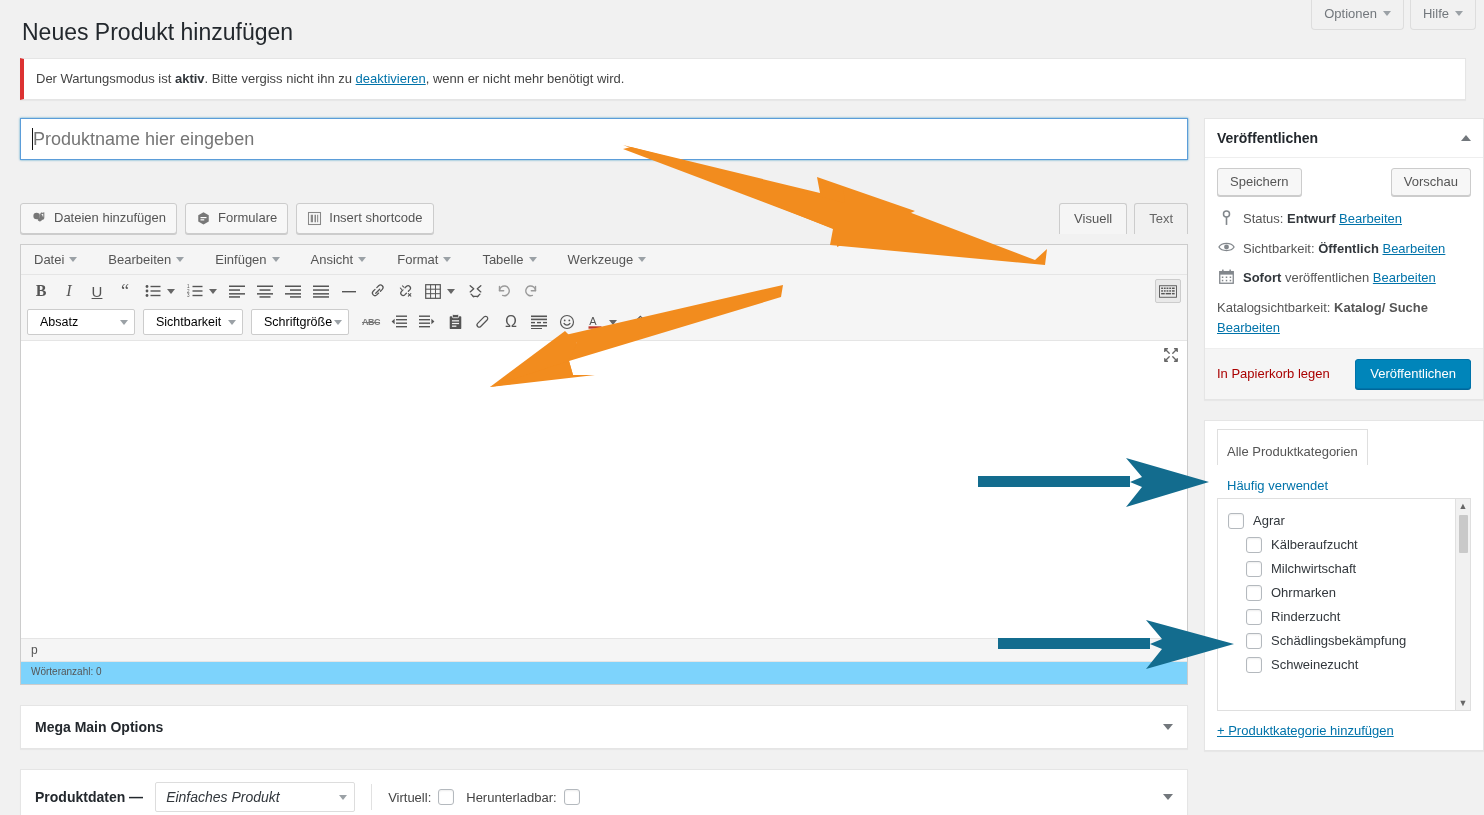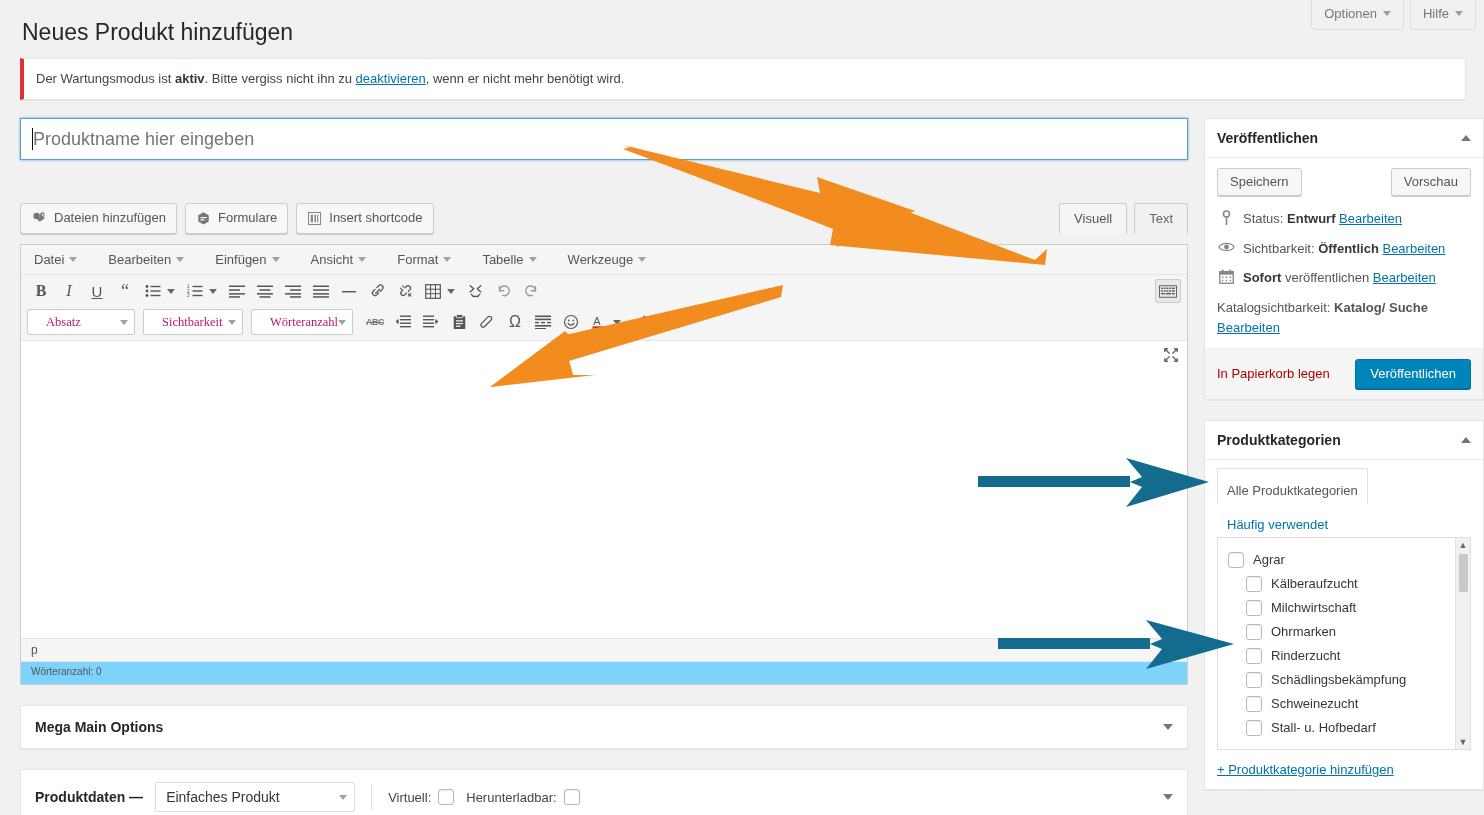--- a/index.html
+++ b/index.html
@@ -95,22 +95,22 @@
   .tb-split { display: inline-flex; align-items: center; }
   .tb-caret { width: 0; height: 0; border-left: 4px solid transparent;
     border-right: 4px solid transparent; border-top: 5px solid #666; margin-right: 6px; }
   .tb-kbd {
     border: 1px solid #ccc; border-radius: 2px; background: #e9e9e9;
     width: 26px; height: 24px; display: inline-flex; align-items: center; justify-content: center;
   }
   .tb-select {
     border: 1px solid #ccc; background: #fff; border-radius: 2px;
     height: 26px; min-width: 108px; display: inline-flex; align-items: center;
-    justify-content: space-between; padding: 0 6px 0 18px; font-size: 12.5px;
-    color: #be185d; margin-right: 8px; cursor: pointer; font-family: Liberation Serif, serif;
+    justify-content: space-between; padding: 0 6px 0 12px; font-size: 12.5px;
+    color: #000000; margin-right: 8px; cursor: pointer;
   }
   .tb-right { margin-left: auto; }
 
   .mce-body {
     background: #fff; height: 298px; border-bottom: 1px solid #e5e5e5; position: relative;
   }
   .mce-fullscreen-icon { position: absolute; right: 8px; top: 6px; color: #666; }
   .mce-path {
     background: #f5f5f5; font-size: 12px; color: #555; padding: 4px 10px;
     border-bottom: 1px solid #e5e5e5;
@@ -126,21 +126,21 @@
   }
   .postbox-head {
     padding: 13px 14px; font-size: 14px; font-weight: bold; color: #23282d;
     display: flex; align-items: center; justify-content: space-between;
   }
   .pd-head { display: flex; align-items: center; gap: 12px; padding: 12px 14px; }
   .pd-label { font-size: 14px; font-weight: bold; color: #23282d; }
   .pd-select {
     border: 1px solid #ddd; background: #fff; border-radius: 2px; height: 30px;
     width: 200px; display: flex; align-items: center; justify-content: space-between;
-    padding: 0 7px 0 10px; font-size: 14px; color: #32373c; cursor: pointer;
+    padding: 0 7px 0 10px; font-size: 14px; color: #32373c; cursor: pointer; font-style: italic;
   }
   .pd-sep { width: 1px; height: 26px; background: #e1e1e1; margin: 0 4px; }
   .cb {
     width: 16px; height: 16px; border: 1px solid #b4b9be; background: #fff;
     border-radius: 3px; display: inline-block; vertical-align: middle;
     box-shadow: inset 0 1px 2px rgba(0,0,0,.07);
   }
   .pd-check { font-size: 13px; color: #444; display: inline-flex; align-items: center; gap: 7px; }
 
   
@@ -447,21 +447,21 @@
           <div class="mce-row" style="padding-top:4px;padding-bottom:2px;">
             <div class="tb-select">
               <span>Absatz</span>
               <span class="caret-dn"></span>
             </div>
             <div class="tb-select" style="min-width:100px;">
               <span>Sichtbarkeit</span>
               <span class="caret-dn"></span>
             </div>
             <div class="tb-select" style="min-width:98px;">
-              <span>Wörteranzahl</span>
+              <span>Schriftgröße</span>
               <span class="caret-dn"></span>
             </div>
             <div class="tb-btn" style="font-size:9px;letter-spacing:-0.5px;text-decoration:line-through;color:#777;font-weight:bold;">ABC</div>
             <div class="tb-btn">
               <svg width="16" height="14" viewBox="0 0 16 14">
                   <rect x="5" y="0.5" width="11" height="1.4" fill="#555"></rect>
                   <rect x="5" y="4" width="11" height="1.4" fill="#555"></rect>
                   <rect x="5" y="7.5" width="11" height="1.4" fill="#555"></rect>
                   <rect x="5" y="11" width="11" height="1.4" fill="#555"></rect>
                   <path d="M3.6 3.8 L0.6 6.5 L3.6 9.2 Z" fill="#555"></path>
@@ -637,24 +637,20 @@
           <a href="#">Bearbeiten</a>
         </div>
       </div>
       <div class="major-actions">
         <span class="trash-link">In Papierkorb legen</span>
         <span class="btn-primary">Veröffentlichen</span>
       </div>
     </div>
 
     <div class="side-box">
-      <div class="side-head">
-        <span>Produktkategorien</span>
-        <span class="caret-up"></span>
-      </div>
       <div class="cat-tabs">
         <div class="cat-tab">Alle Produktkategorien</div>
         <div class="cat-tab link">Häufig verwendet</div>
       </div>
       <div class="cat-list">
         <div class="cat-item">
           <span class="cb"></span>
           <span>Agrar</span>
         </div>
         <div class="cat-item child">
@@ -673,24 +669,20 @@
           <span class="cb"></span>
           <span>Rinderzucht</span>
         </div>
         <div class="cat-item child">
           <span class="cb"></span>
           <span>Schädlingsbekämpfung</span>
         </div>
         <div class="cat-item child">
           <span class="cb"></span>
           <span>Schweinezucht</span>
-        </div>
-        <div class="cat-item child">
-          <span class="cb"></span>
-          <span>Stall- u. Hofbedarf</span>
         </div>
         <div class="cat-scroll">
           <span class="sb-arrow">▲</span>
           <span class="sb-arrow">▼</span>
           <span class="cat-thumb"></span>
         </div>
       </div>
       <div class="cat-add">
         <a href="#">+ Produktkategorie hinzufügen</a>
       </div>

